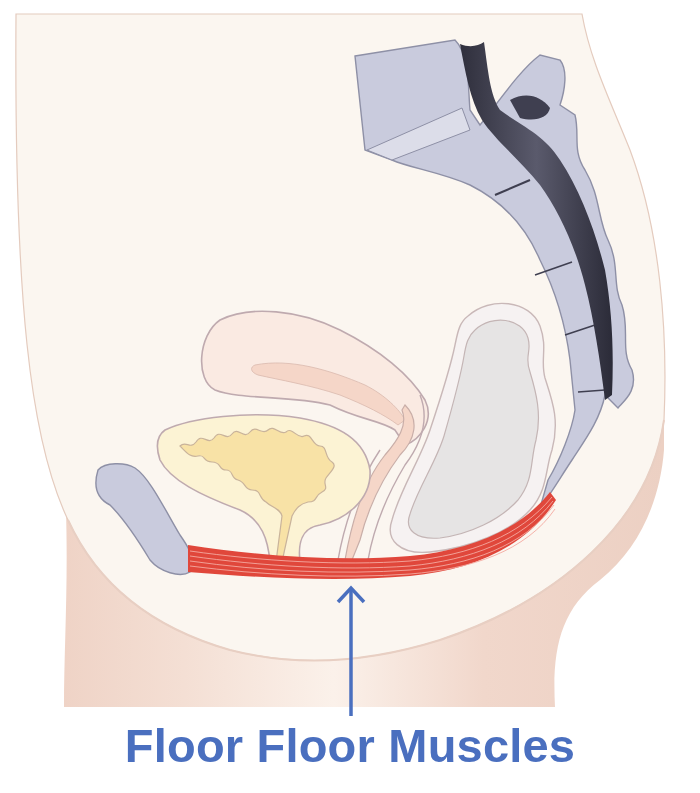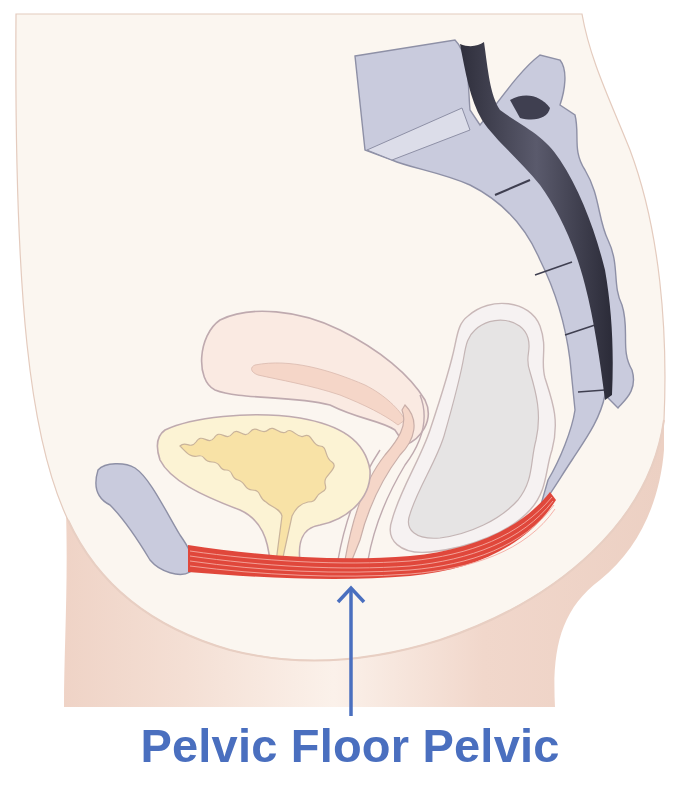--- a/index.html
+++ b/index.html
@@ -93,13 +93,13 @@
       <path d="M190 566 C 260 575, 340 579, 410 574 C 472 569, 526 551, 555 509" fill="none" stroke="#f4a9a0" stroke-width="0.9"></path>
     </g>
 
     <g>
       <line x1="351" y1="590" x2="351" y2="716" stroke="#4a6fbf" stroke-width="3.5"></line>
       <polyline points="338,602 351,588 364,602" fill="none" stroke="#4a6fbf" stroke-width="3.5"></polyline>
     </g>
   </svg>
 </div>
 
-<div class="caption">Pelvic Floor Pelvic</div>
+<div class="caption">Floor Floor Muscles</div>
 
 </body></html>

